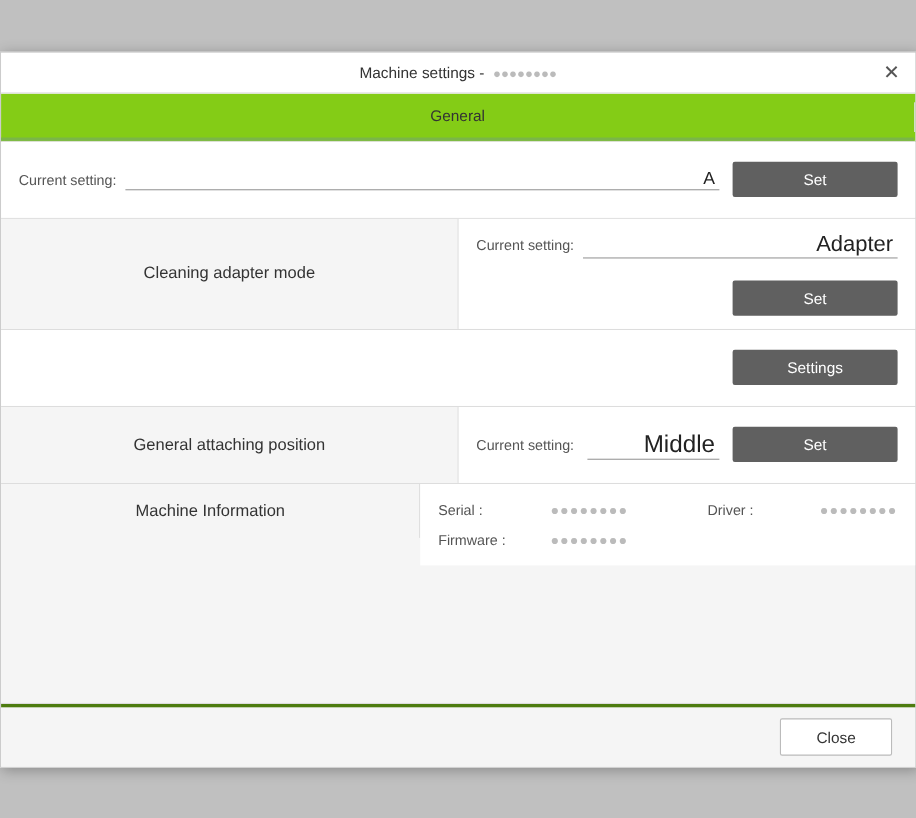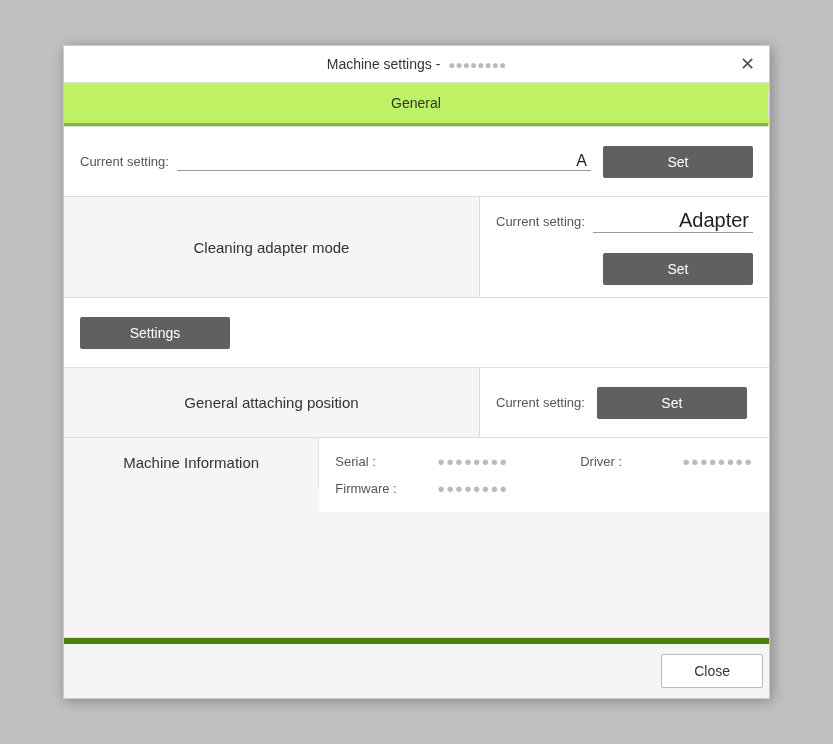--- a/index.html
+++ b/index.html
@@ -5,21 +5,21 @@
     * { box-sizing: border-box; margin: 0; padding: 0; }
     body {
       background: #c0c0c0;
       display: flex;
       align-items: center;
       justify-content: center;
       min-height: 100vh;
       font-family: 'Segoe UI', Arial, sans-serif;
     }
     .dialog {
-      width: 707px;
+      width: 833px;
       background: #f5f5f5;
       border: 1px solid #ccc;
       box-shadow: 2px 2px 12px rgba(0,0,0,0.3);
     }
     .title-bar {
       background: #fff;
       display: flex;
       align-items: center;
       justify-content: center;
       padding: 10px 16px;
@@ -37,21 +37,21 @@
       transform: translateY(-50%);
       background: none;
       border: none;
       font-size: 18px;
       cursor: pointer;
       color: #555;
       line-height: 1;
     }
     .tabs {
       display: flex;
-      background: #bef264;
+      background: #84cc16;
       border-bottom: 1px solid #ddd;
     }
     .tab {
       flex: 1;
       text-align: center;
       padding: 12px 0;
       font-size: 14px;
       cursor: pointer;
       color: #333;
       border-bottom: 3px solid transparent;
@@ -140,21 +140,21 @@
       margin-bottom: 8px;
       width: 100%;
     }
     .cleaning-bottom {
       display: flex;
       justify-content: flex-end;
       width: 100%;
     }
     
     .dust-content {
-      justify-content: flex-start;
+      justify-content: flex-end;
     }
     
     .adapter-content {
       display: flex;
       align-items: center;
       gap: 12px;
       width: 100%;
     }
     
     .info-row {
@@ -180,23 +180,23 @@
       min-width: 70px;
     }
     .info-val {
       font-size: 13px;
       color: #bbb;
       letter-spacing: 1px;
     }
     .footer {
       display: flex;
       justify-content: flex-end;
-      padding: 10px 6px;
-      background: #f5f5f5;
-      border-top: 6px solid #4d7c0f;
+      padding: 10px 21px;
+      background: #f5f5f5;
+      border-top: 3px solid #4d7c0f;
     }
     .btn-close {
       background: #fff;
       color: #333;
       border: 1px solid #bbb;
       padding: 8px 32px;
       font-size: 14px;
       cursor: pointer;
       border-radius: 2px;
     }
@@ -256,20 +256,21 @@
       <div class="row-content dust-content">
         <button class="btn-set">Settings</button>
       </div>
     </div>
 
     <div class="row">
       <div class="row-label">General attaching position</div>
       <div class="row-content">
         <div class="adapter-content">
           <span class="current-setting-label">Current setting:</span>
+          <span class="current-value value-underline large" style="flex:1;display:inline-block;text-align:right;font-size:22px;font-weight:300;">Middle</span>
           <button class="btn-set">Set</button>
         </div>
       </div>
     </div>
 
     <div class="row info-row">
       <div class="row-label">Machine Information</div>
       <div class="info-content">
         <div class="info-line">
           <span class="info-key">Serial :</span>

